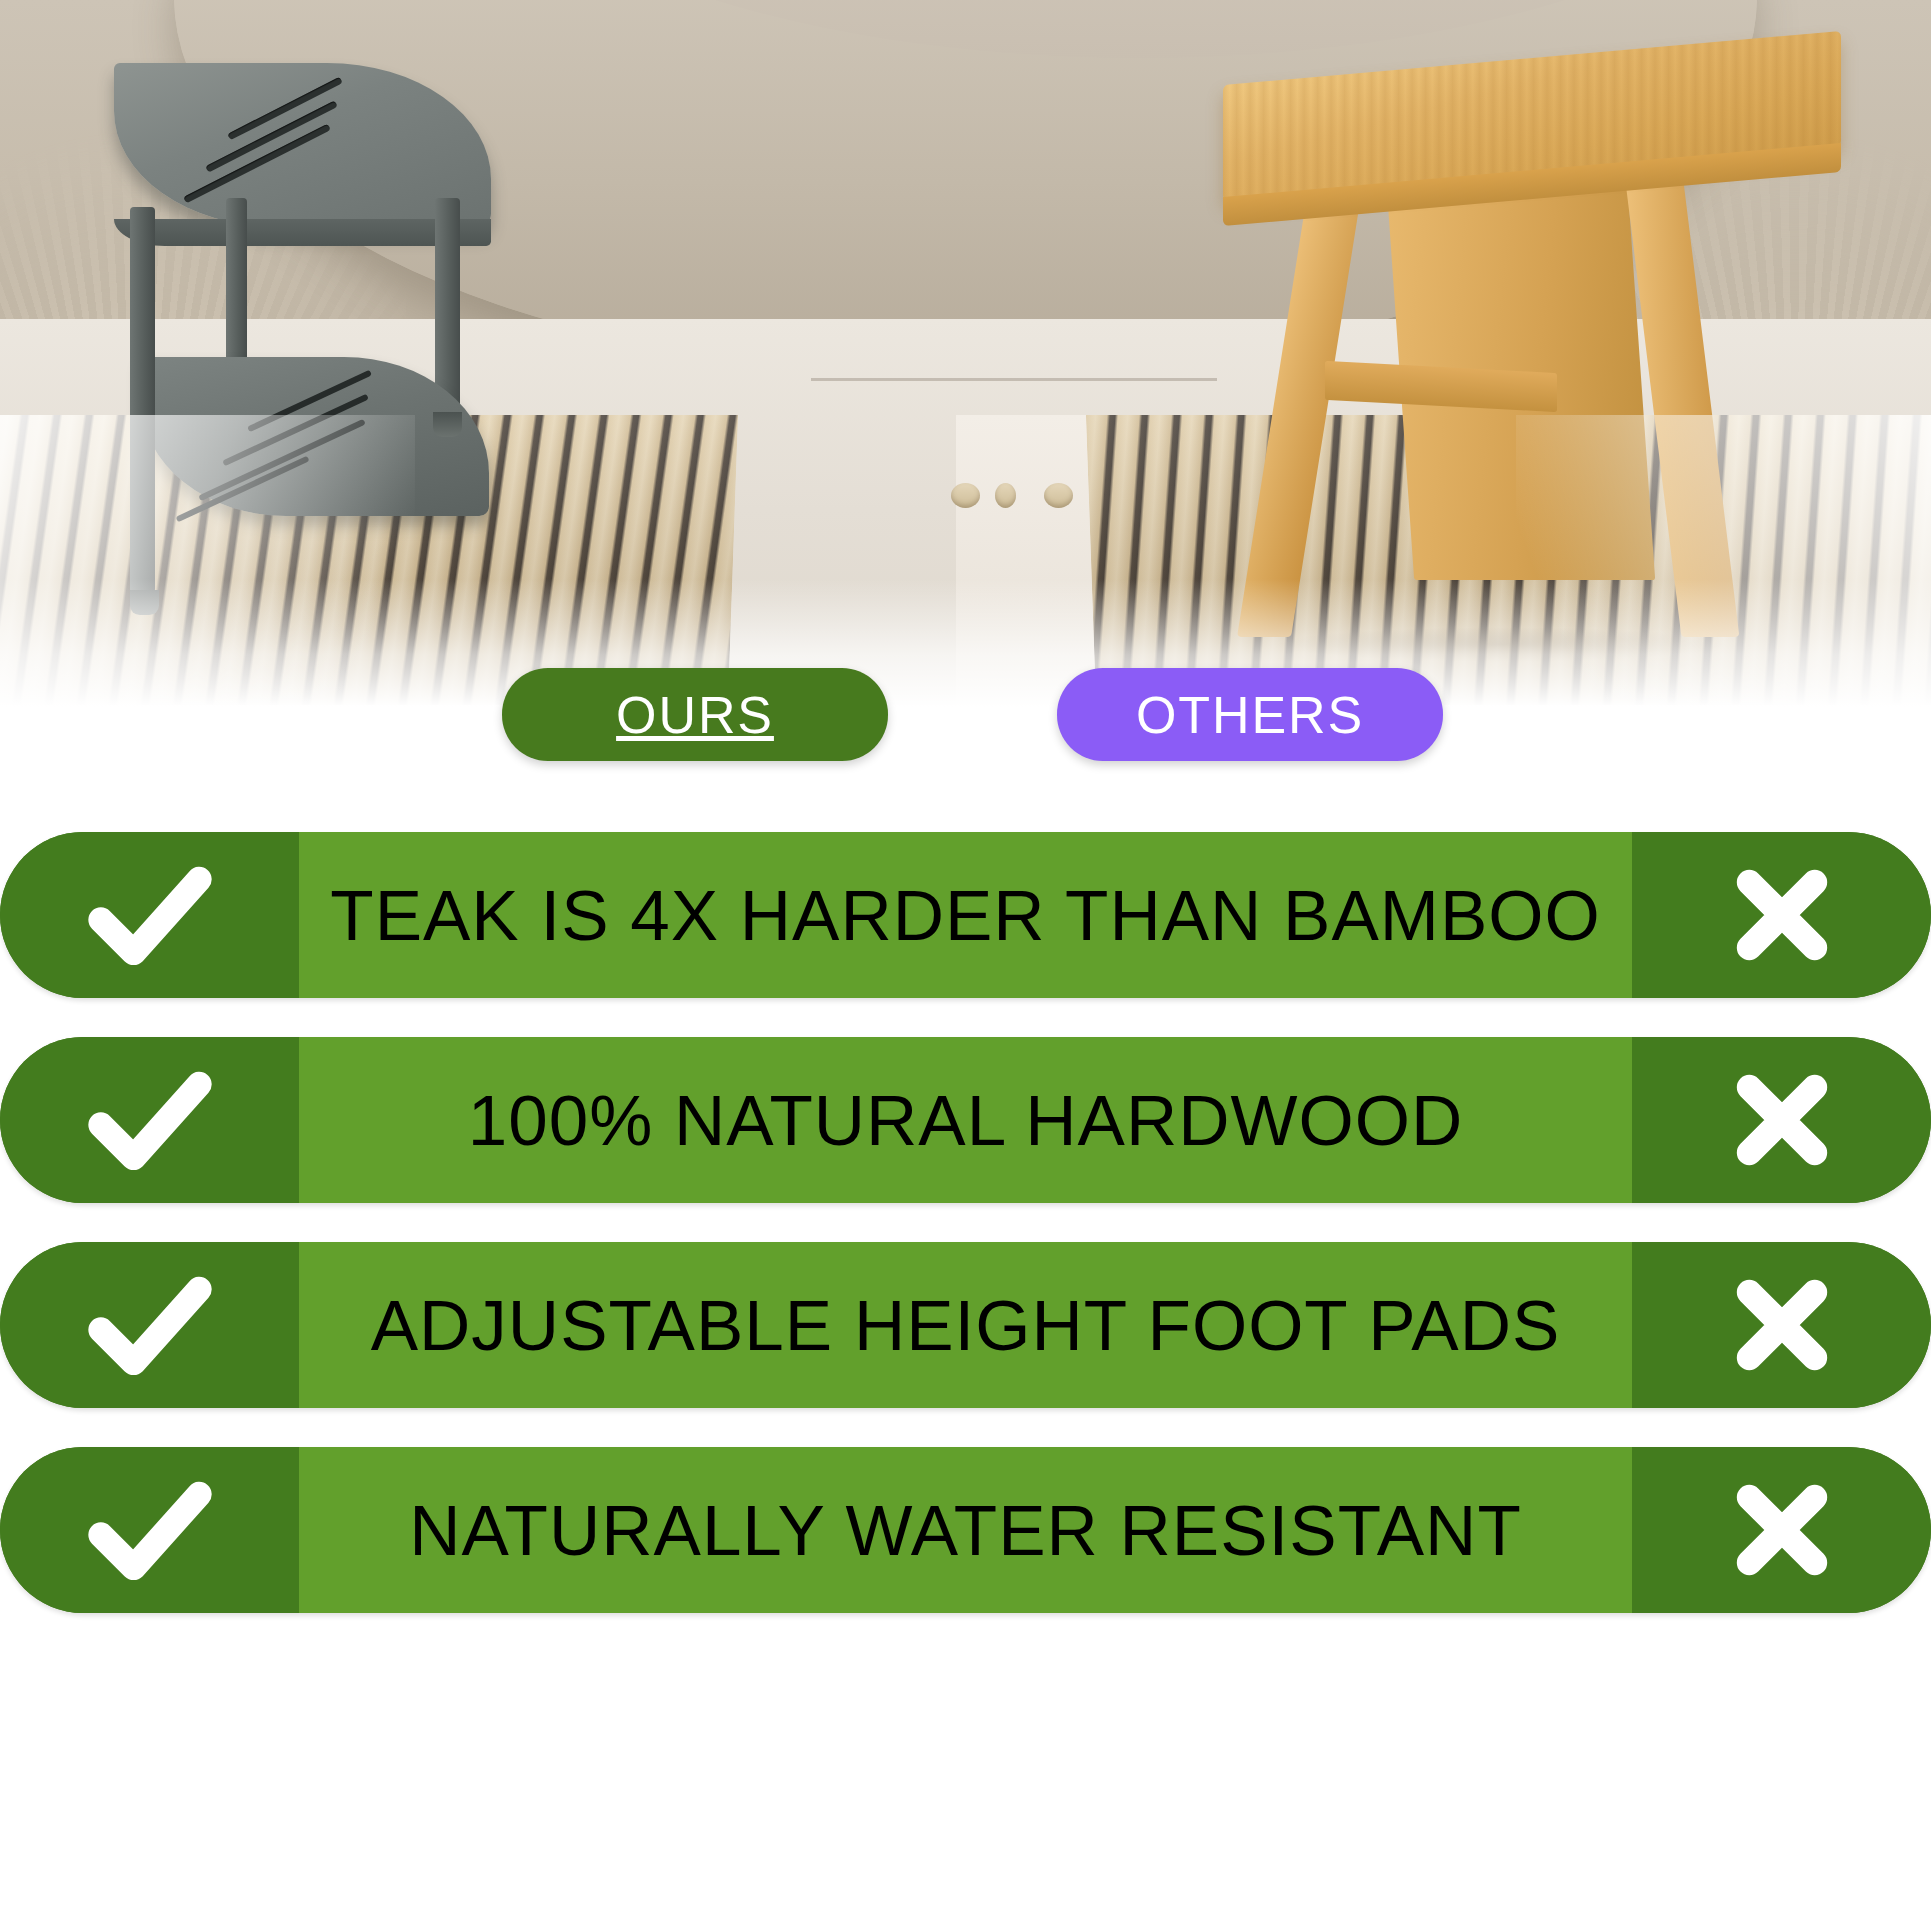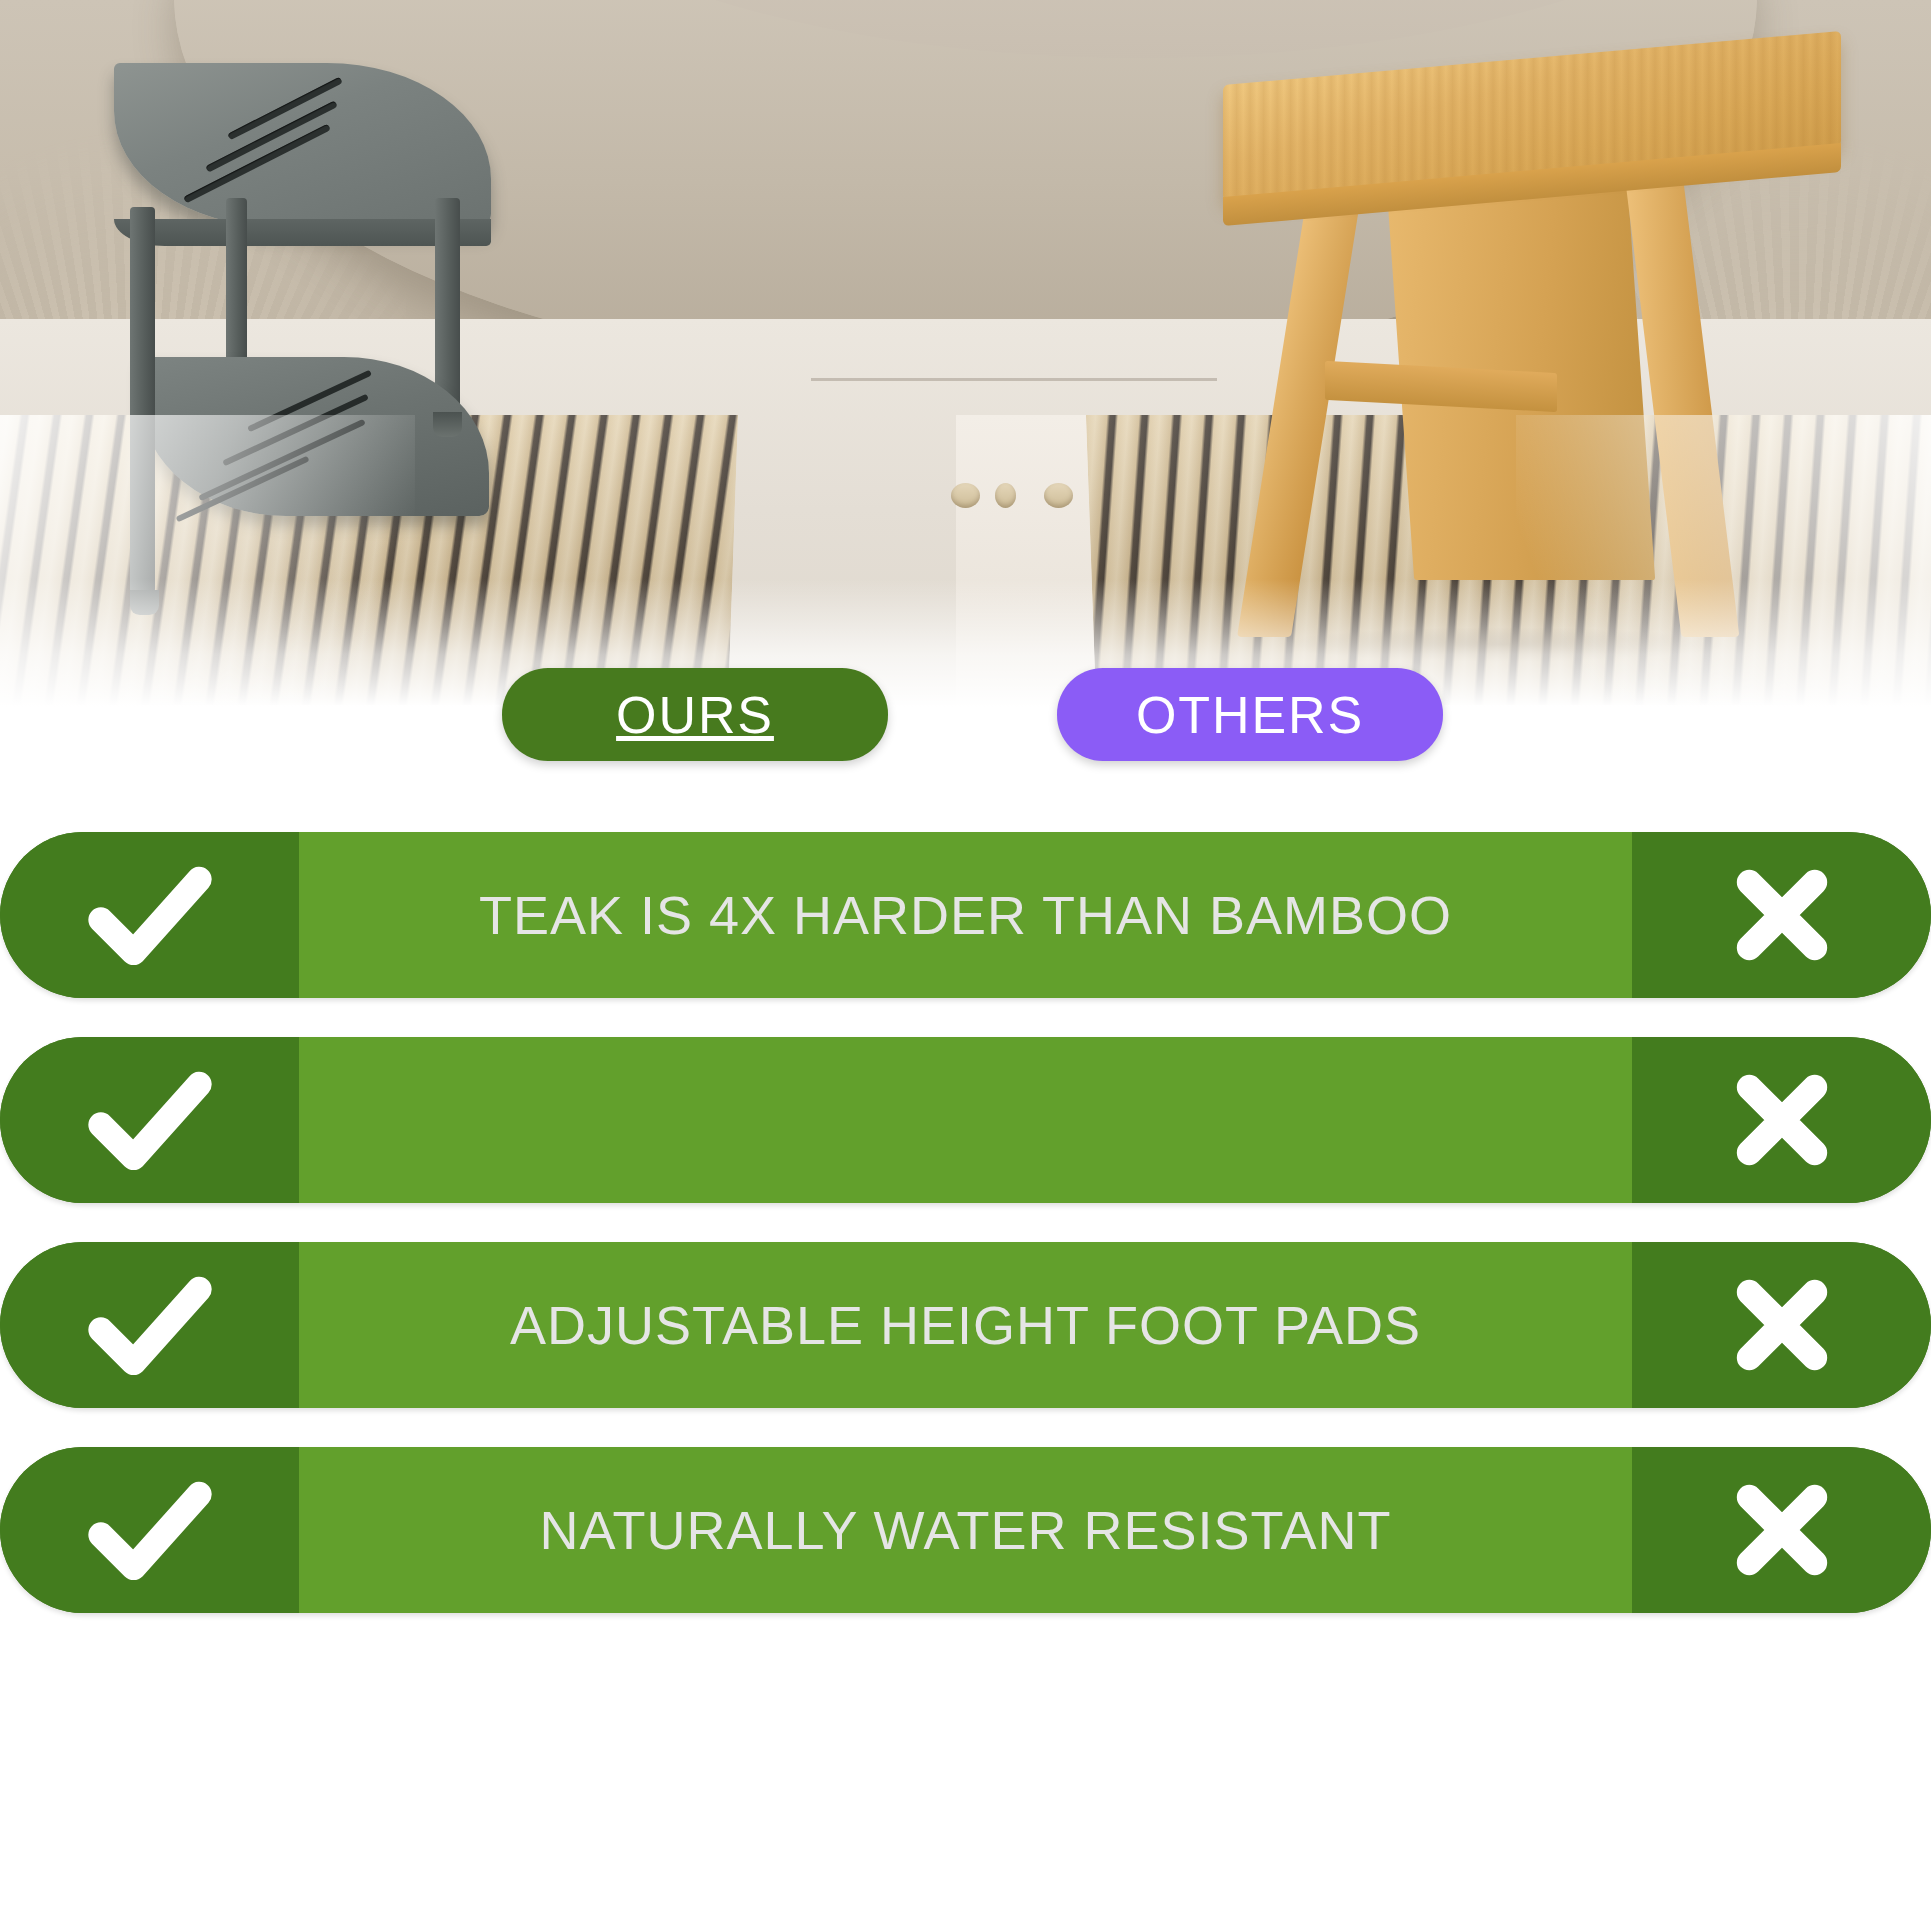--- a/index.html
+++ b/index.html
@@ -130,21 +130,21 @@
   .row{position:relative;height:166px;margin-bottom:39px;
     border-radius:83px;overflow:hidden;background:#437c1e;
     box-shadow:0 2.9px 5.8px rgba(0,0,0,.12);}
   .row .mid{position:absolute;left:299px;right:299px;top:0;bottom:0;background:#62a02c;}
   .row .cap{position:absolute;top:0;bottom:0;width:299px;
     display:flex;align-items:center;justify-content:center;background:#437c1e;}
   .row .cap.left{left:0;}
   .row .cap.right{right:0;}
   .row .label{position:absolute;left:299px;right:299px;top:0;bottom:0;
     display:flex;align-items:center;justify-content:center;
-    color:#e5e5e5;font-size:54px;letter-spacing:1px;
+    color:#000000;font-size:71px;letter-spacing:1px;
     text-transform:uppercase;white-space:nowrap;}
   .ico{display:block;}
 </style>
 </head>
 <body>
 
 <div class="page">
 
   <div class="hero">
     <div class="hero-bg"></div>
@@ -234,20 +234,21 @@
     </div>
 
 
     <div class="row">
       <div class="mid"></div>
       <div class="cap left">
         <svg class="ico" width="126" height="106" viewBox="0 0 130 110">
           <path d="M14 60 L48 94 L116 18" stroke="#ffffff" stroke-width="26" fill="none" stroke-linecap="round" stroke-linejoin="round"></path>
         </svg>
       </div>
+      <div class="label">100% NATURAL HARDWOOD</div>
       <div class="cap right">
         <svg class="ico" width="100" height="100" viewBox="0 0 104 104">
           <path d="M18 18 L86 86 M86 18 L18 86" stroke="#ffffff" stroke-width="26" stroke-linecap="round"></path>
         </svg>
       </div>
     </div>
 
     <div class="row">
       <div class="mid"></div>
       <div class="cap left">

